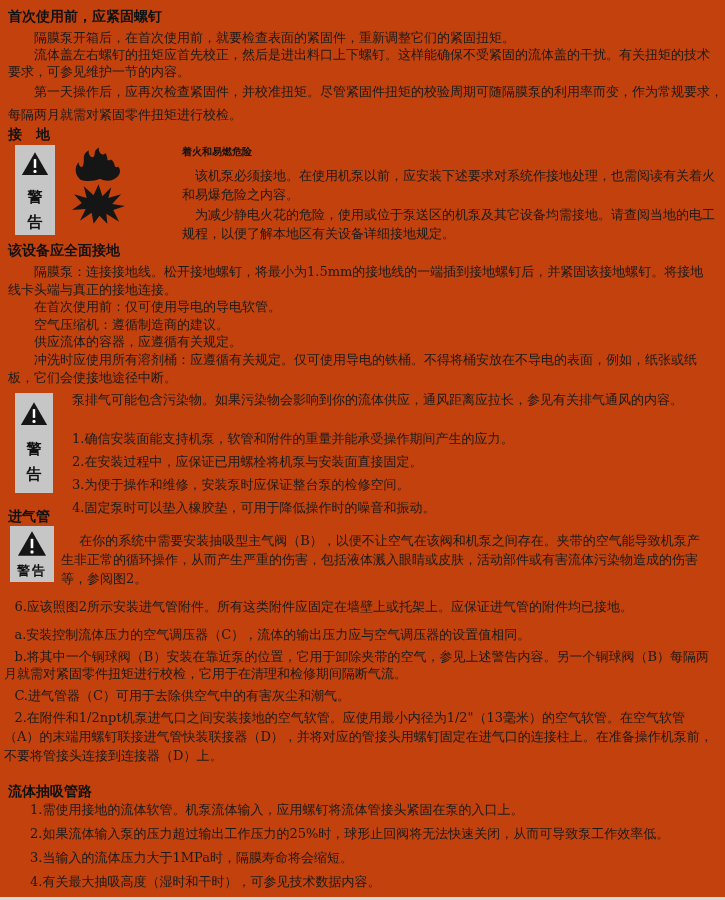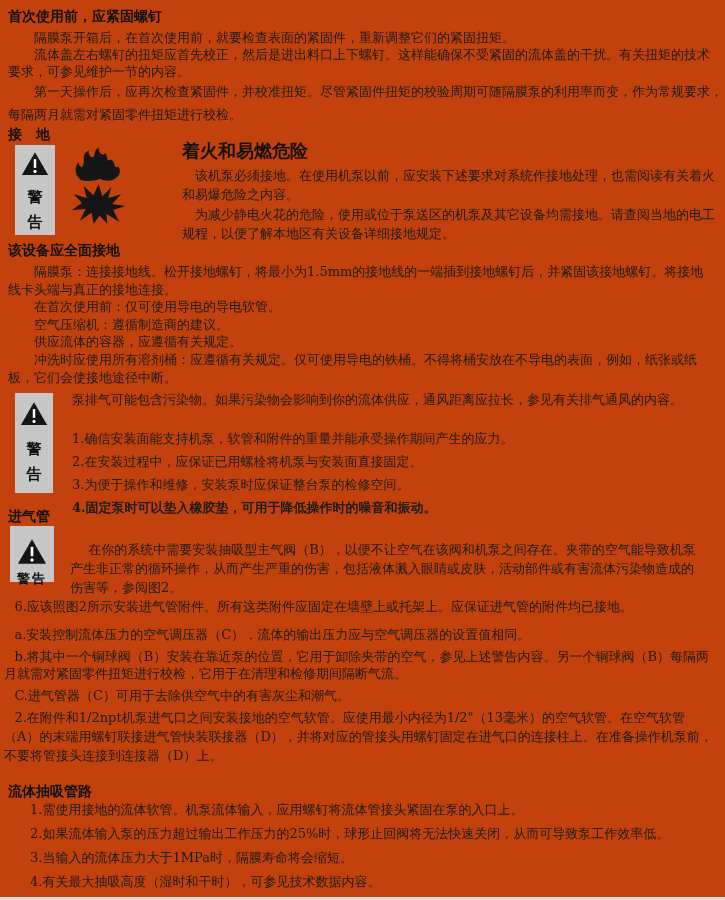--- a/index.html
+++ b/index.html
@@ -32,26 +32,26 @@
   .warnchar {
     font-family: "Liberation Sans", sans-serif;
     font-weight: bold; font-size: 15px; line-height: 19px; color:#111;
   }
   .warnchar-h {
     font-family: "Liberation Sans", sans-serif;
     font-weight: bold; font-size: 13px; letter-spacing: 2px; color:#111;
   }
   .subhd {
     font-family: Liberation Serif, serif;
-    font-weight: bold; font-size: 18px; color:#111;
+    font-weight: bold; font-size: 10px; color:#111;
     margin: 0 0 4px 0;
   }
   .s2text p { margin:0; text-indent: 1em; }
   .s5warn { line-height: 19px; }
-  .s5warn p { margin:13px; text-indent: 1.4em; }
+  .s5warn p { margin:4px; text-indent: 1.4em; }
   .li5 { margin:0; text-indent: 0.8em; }
   .li6 { margin:0 0 8px 0; text-indent: 0; line-height: 16px; }
   .scan-edge { position:absolute; left:0; right:0; bottom:0; height:3px; background:#d9d9d9; }
 </style>
 </head>
 <body>
 
 <div class="page">
 
   <div class="abs hd" style="left:8px; top:8px;">首次使用前，应紧固螺钉</div>
@@ -109,26 +109,26 @@
     </span>
     <span class="warnchar" style="margin-top:10px;">警</span>
     <span class="warnchar" style="margin-top:6px;">告</span>
   </div>
 
   <div class="abs" style="left:72px; right:10px; top:391px;">
     <p class="p0" style="line-height:17px;">泵排气可能包含污染物。如果污染物会影响到你的流体供应，通风距离应拉长，参见有关排气通风的内容。</p>
     <p class="p0" style="line-height:17px; margin-top:22px;">1.确信安装面能支持机泵，软管和附件的重量并能承受操作期间产生的应力。</p>
     <p class="p0" style="line-height:17px; margin-top:6px;">2.在安装过程中，应保证已用螺栓将机泵与安装面直接固定。</p>
     <p class="p0" style="line-height:17px; margin-top:6px;">3.为便于操作和维修，安装泵时应保证整台泵的检修空间。</p>
-    <p class="p0" style="line-height:17px; margin-top:6px;font-weight:bold;">4.固定泵时可以垫入橡胶垫，可用于降低操作时的噪音和振动。</p>
+    <p class="p0" style="line-height:17px; margin-top:6px;">4.固定泵时可以垫入橡胶垫，可用于降低操作时的噪音和振动。</p>
   </div>
 
   <div class="abs hd" style="left:8px; top:508px;">进气管</div>
 
-  <div class="abs warnbox" style="left:10px; top:526px; width:44px; height:56px; padding-top:12px;">
+  <div class="abs warnbox" style="left:10px; top:526px; width:44px; height:56px; padding-top:4px;">
     <span>
       <svg width="30" height="27" viewBox="0 0 32 28">
         <path d="M16 1 L31 27 H1 Z" fill="#151515"></path>
         <rect x="14.6" y="9" width="2.8" height="10" fill="#ffffff"></rect>
         <circle cx="16" cy="23" r="1.8" fill="#ffffff"></circle>
       </svg>
     </span>
     <span class="warnchar-h" style="margin-top:2px;">警告</span>
   </div>
 

